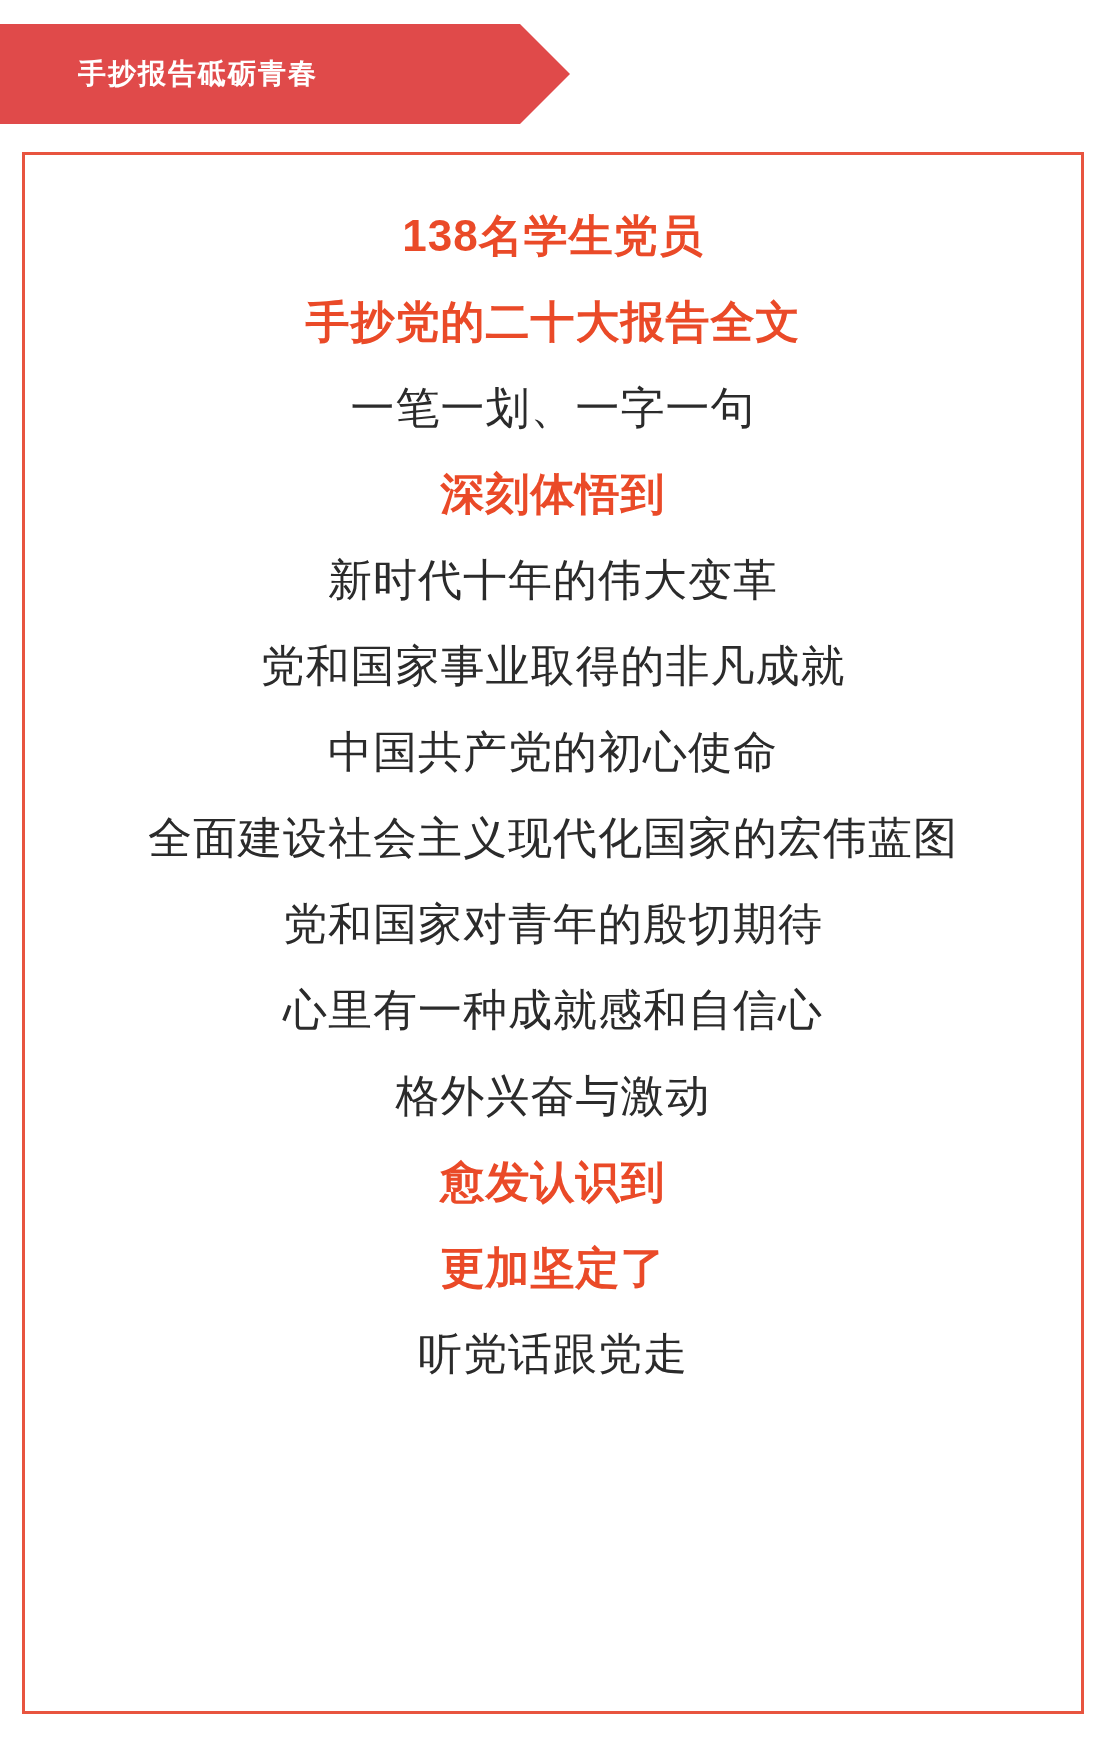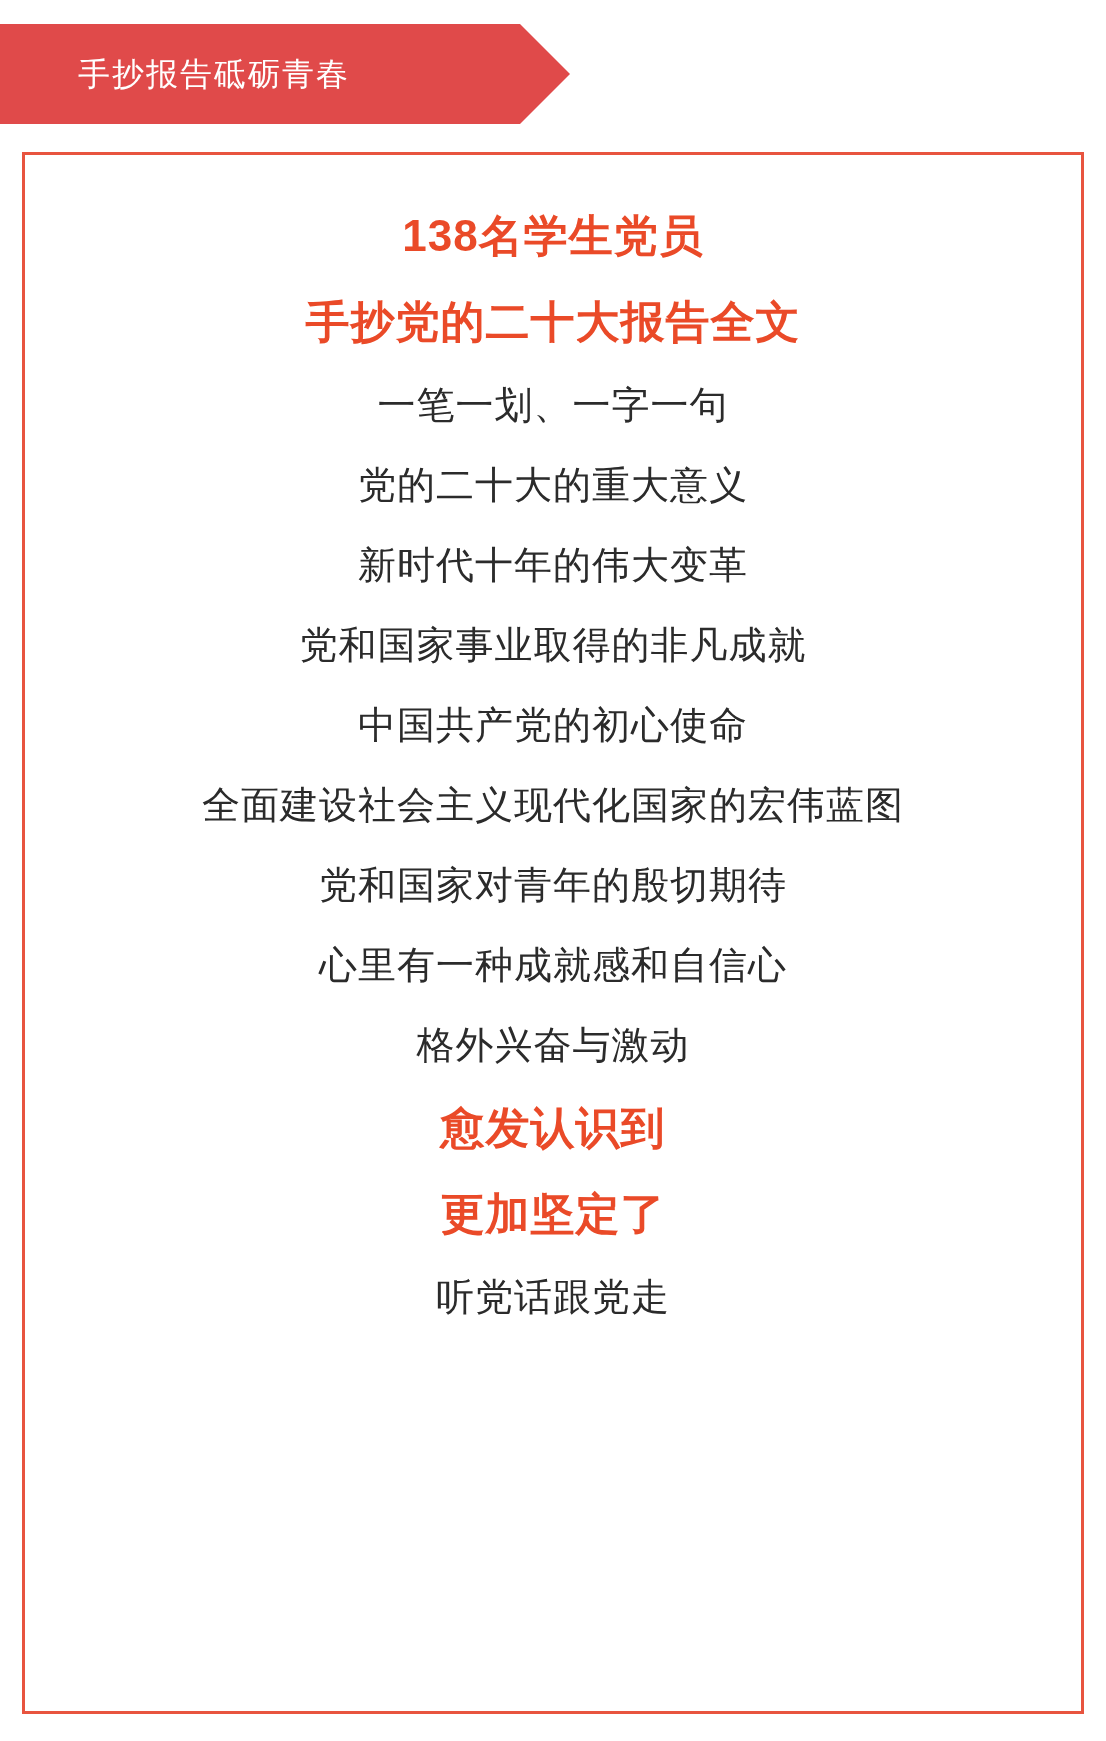--- a/index.html
+++ b/index.html
@@ -34,22 +34,22 @@
     width: 100%;
     height: 100%;
     background: #e04a4a;
     
     clip-path: polygon(0 0, 520px 0, 570px 50px, 520px 100px, 0 100px);
     display: flex;
     align-items: center;
   }
   .banner-title {
     color: #ffffff;
-    font-size: 32px;
-    font-weight: normal;
+    font-size: 28px;
+    font-weight: bold;
     letter-spacing: 2px;
     margin-left: 78px;
     line-height: 1;
     white-space: nowrap;
   }
 
   
   .frame {
     position: absolute;
     left: 22px;
@@ -66,21 +66,21 @@
     flex-direction: column;
     align-items: center;
   }
   .line {
     text-align: center;
     white-space: nowrap;
     line-height: 1.0;
   }
   .line.normal {
     color: #2b2b2b;
-    font-size: 38px;
+    font-size: 44px;
     font-weight: normal;
     margin: 21px 0;
     letter-spacing: 1px;
   }
   .line.accent {
     color: #ea4a28;
     font-size: 44px;
     font-weight: bold;
     margin: 21px 0;
     letter-spacing: 1px;
@@ -95,21 +95,21 @@
     <div class="banner">
       <div class="banner-title">手抄报告砥砺青春</div>
     </div>
   </div>
 
   <div class="frame">
     <div class="lines" id="lines-container">
         <div class="line accent">138名学生党员</div>
         <div class="line accent">手抄党的二十大报告全文</div>
         <div class="line normal">一笔一划、一字一句</div>
-        <div class="line normal">党的二十大的重大意义</div>
+        <div class="line accent">深刻体悟到</div>
         <div class="line normal">新时代十年的伟大变革</div>
         <div class="line normal">党和国家事业取得的非凡成就</div>
         <div class="line normal">中国共产党的初心使命</div>
         <div class="line normal">全面建设社会主义现代化国家的宏伟蓝图</div>
         <div class="line normal">党和国家对青年的殷切期待</div>
         <div class="line normal">心里有一种成就感和自信心</div>
         <div class="line normal">格外兴奋与激动</div>
         <div class="line accent">愈发认识到</div>
         <div class="line accent">更加坚定了</div>
         <div class="line normal">听党话跟党走</div>

